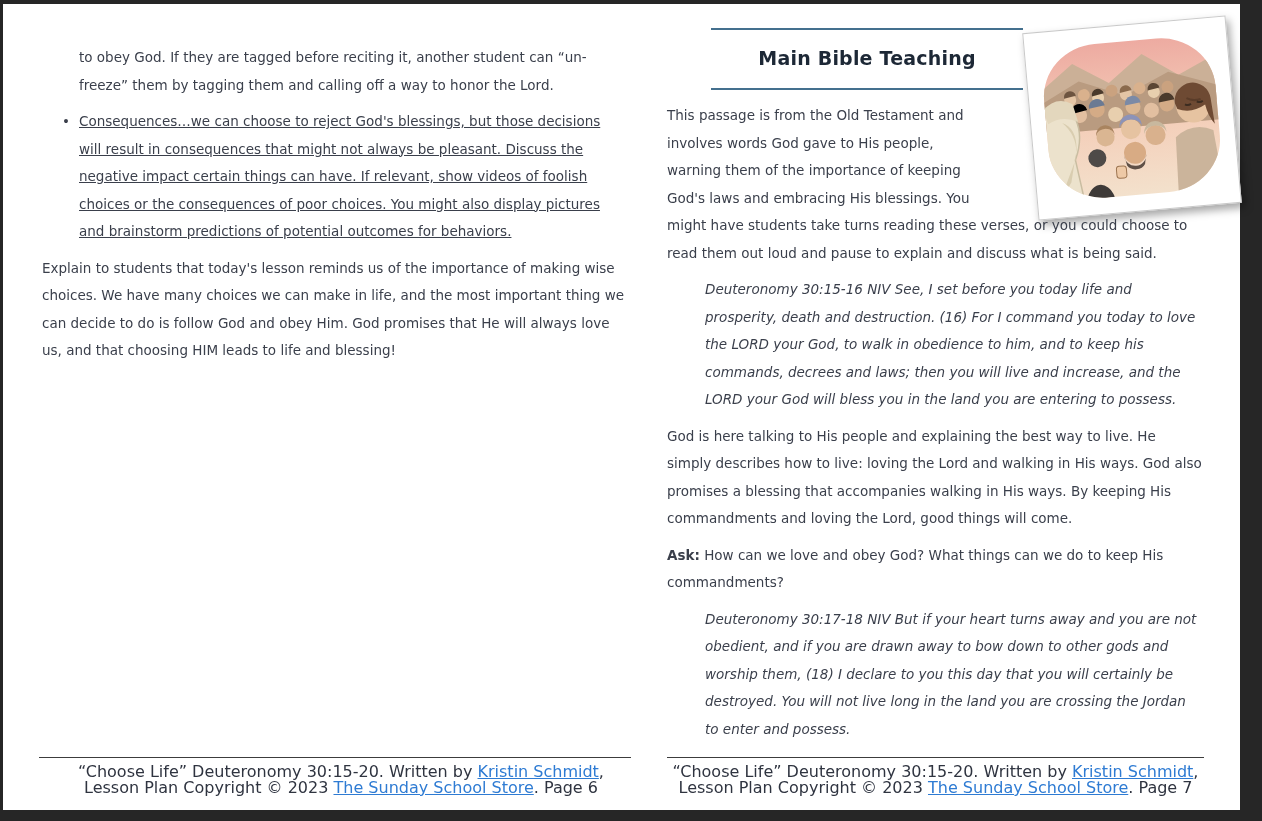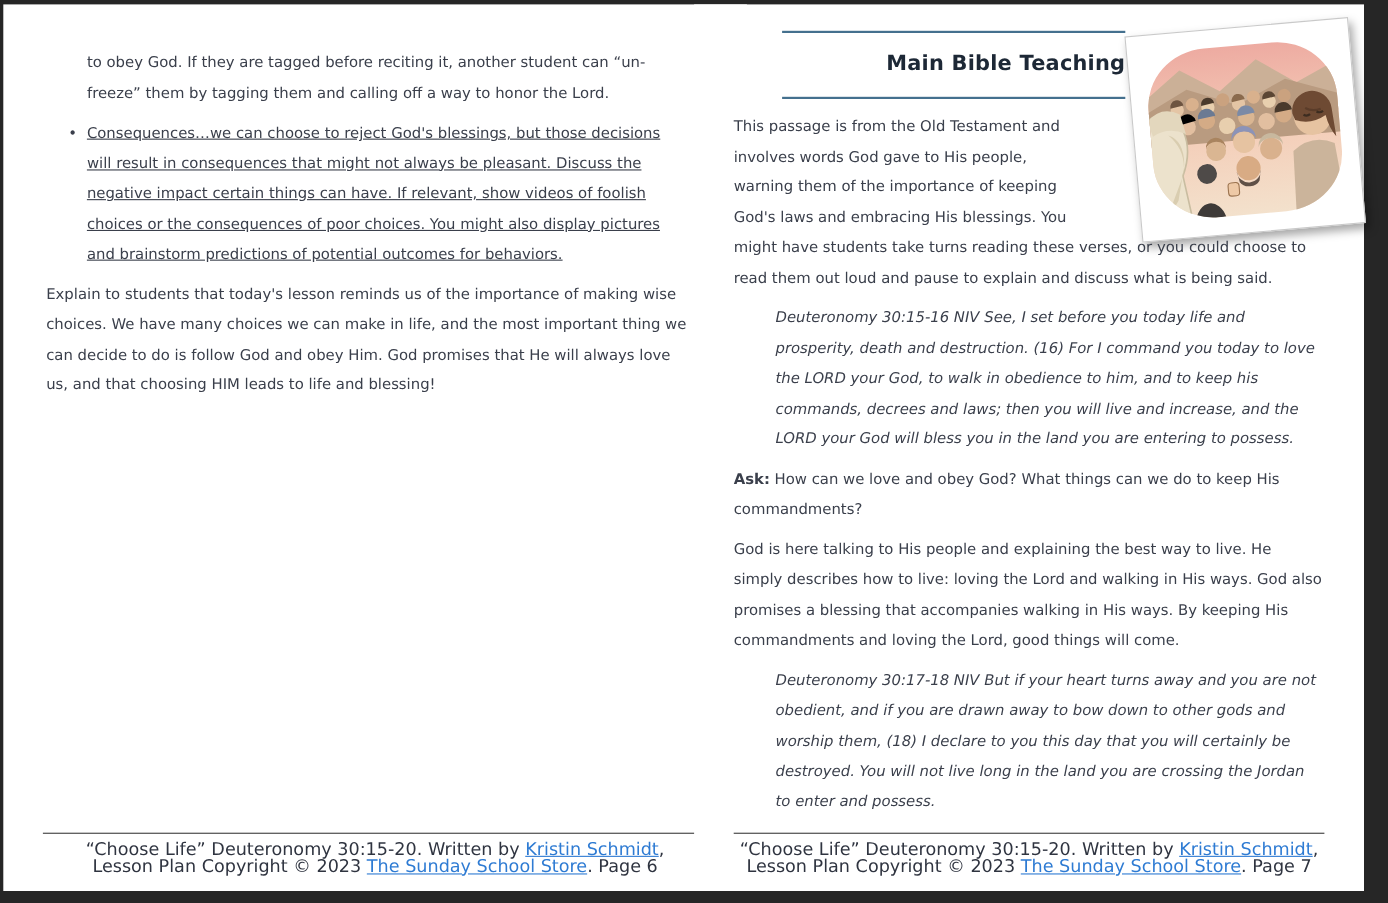--- a/index.html
+++ b/index.html
@@ -51,21 +51,20 @@
     border-bottom: 2px solid #44708e;
     text-align: center;
     margin-bottom: 12px;
   }
   .title-block h1 {
     font-size: 19px;
     line-height: 31px;
     font-weight: bold;
     color: #1d2836;
     letter-spacing: 0.2px;
-    text-align: right;
   }
 
   .quote {
     font-style: italic;
     margin: 9px 0 9px 38px;
   }
   .ask-label { font-weight: bold; }
 
   
   .photo-spacer {
@@ -209,24 +208,24 @@
     <div class="title-block">
       <h1>Main Bible Teaching</h1>
     </div>
 
     <div class="photo-spacer"></div>
 
     <p class="para">This passage is from the Old Testament and involves words God gave to His people, warning them of the importance of keeping God's laws and embracing His blessings. You might have students take turns reading these verses, or you could choose to read them out loud and pause to explain and discuss what is being said.</p>
 
     <p class="quote">Deuteronomy 30:15-16 NIV  See, I set before you today life and prosperity, death and destruction.  (16)  For I command you today to love the LORD your God, to walk in obedience to him, and to keep his commands, decrees and laws; then you will live and increase, and the LORD your God will bless you in the land you are entering to possess.</p>
 
+    <p class="para">God is here talking to His people and explaining the best way to live. He simply describes how to live: loving the Lord and walking in His ways. God also promises a blessing that accompanies walking in His ways. By keeping His commandments and loving the Lord, good things will come.</p>
+
     <p class="para"><span class="ask-label">Ask:</span><span> How can we love and obey God? What things can we do to keep His commandments?</span></p>
 
-    <p class="para">God is here talking to His people and explaining the best way to live. He simply describes how to live: loving the Lord and walking in His ways. God also promises a blessing that accompanies walking in His ways. By keeping His commandments and loving the Lord, good things will come.</p>
-
     <p class="quote">Deuteronomy 30:17-18 NIV  But if your heart turns away and you are not obedient, and if you are drawn away to bow down to other gods and worship them,  (18)  I declare to you this day that you will certainly be destroyed. You will not live long in the land you are crossing the Jordan to enter and possess.</p>
   </div>
 
   <div class="footer">
     <div>
       <span>“Choose Life” Deuteronomy 30:15-20.  Written by </span><a>Kristin Schmidt</a><span>,</span>
     </div>
     <div>
       <span>Lesson Plan Copyright © 2023 </span><a>The Sunday School Store</a><span>. Page 7</span>
     </div>

